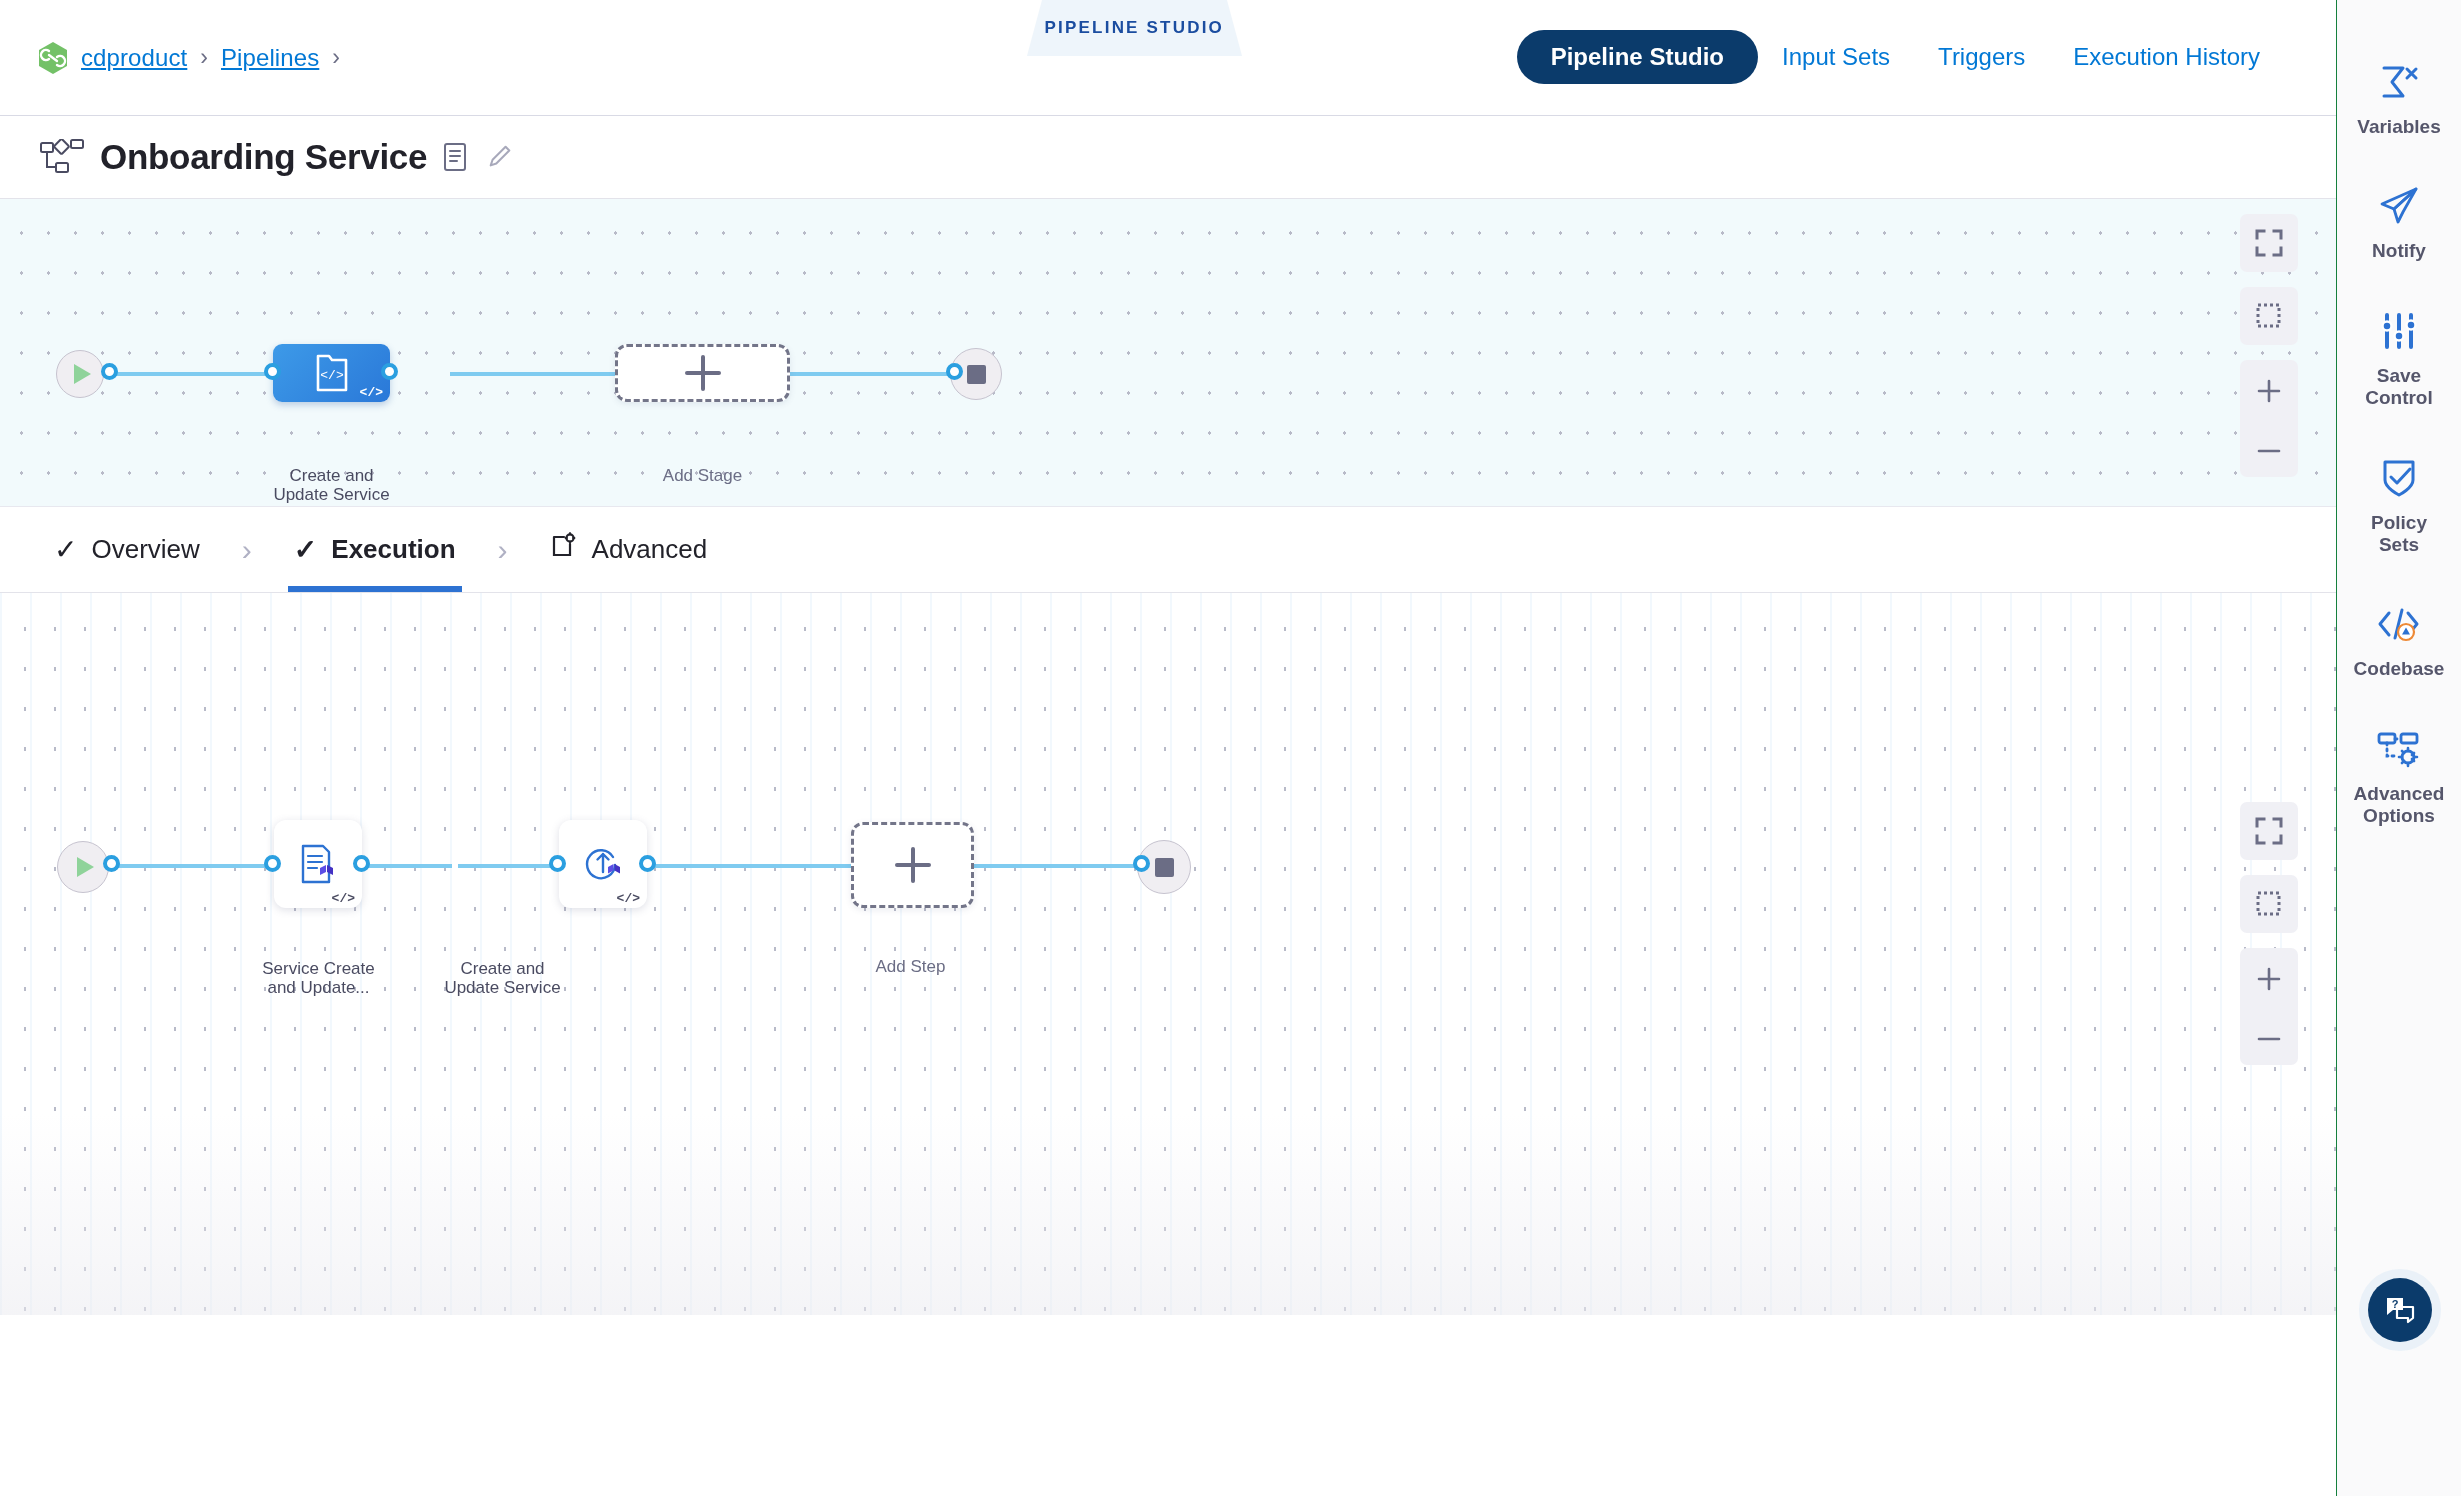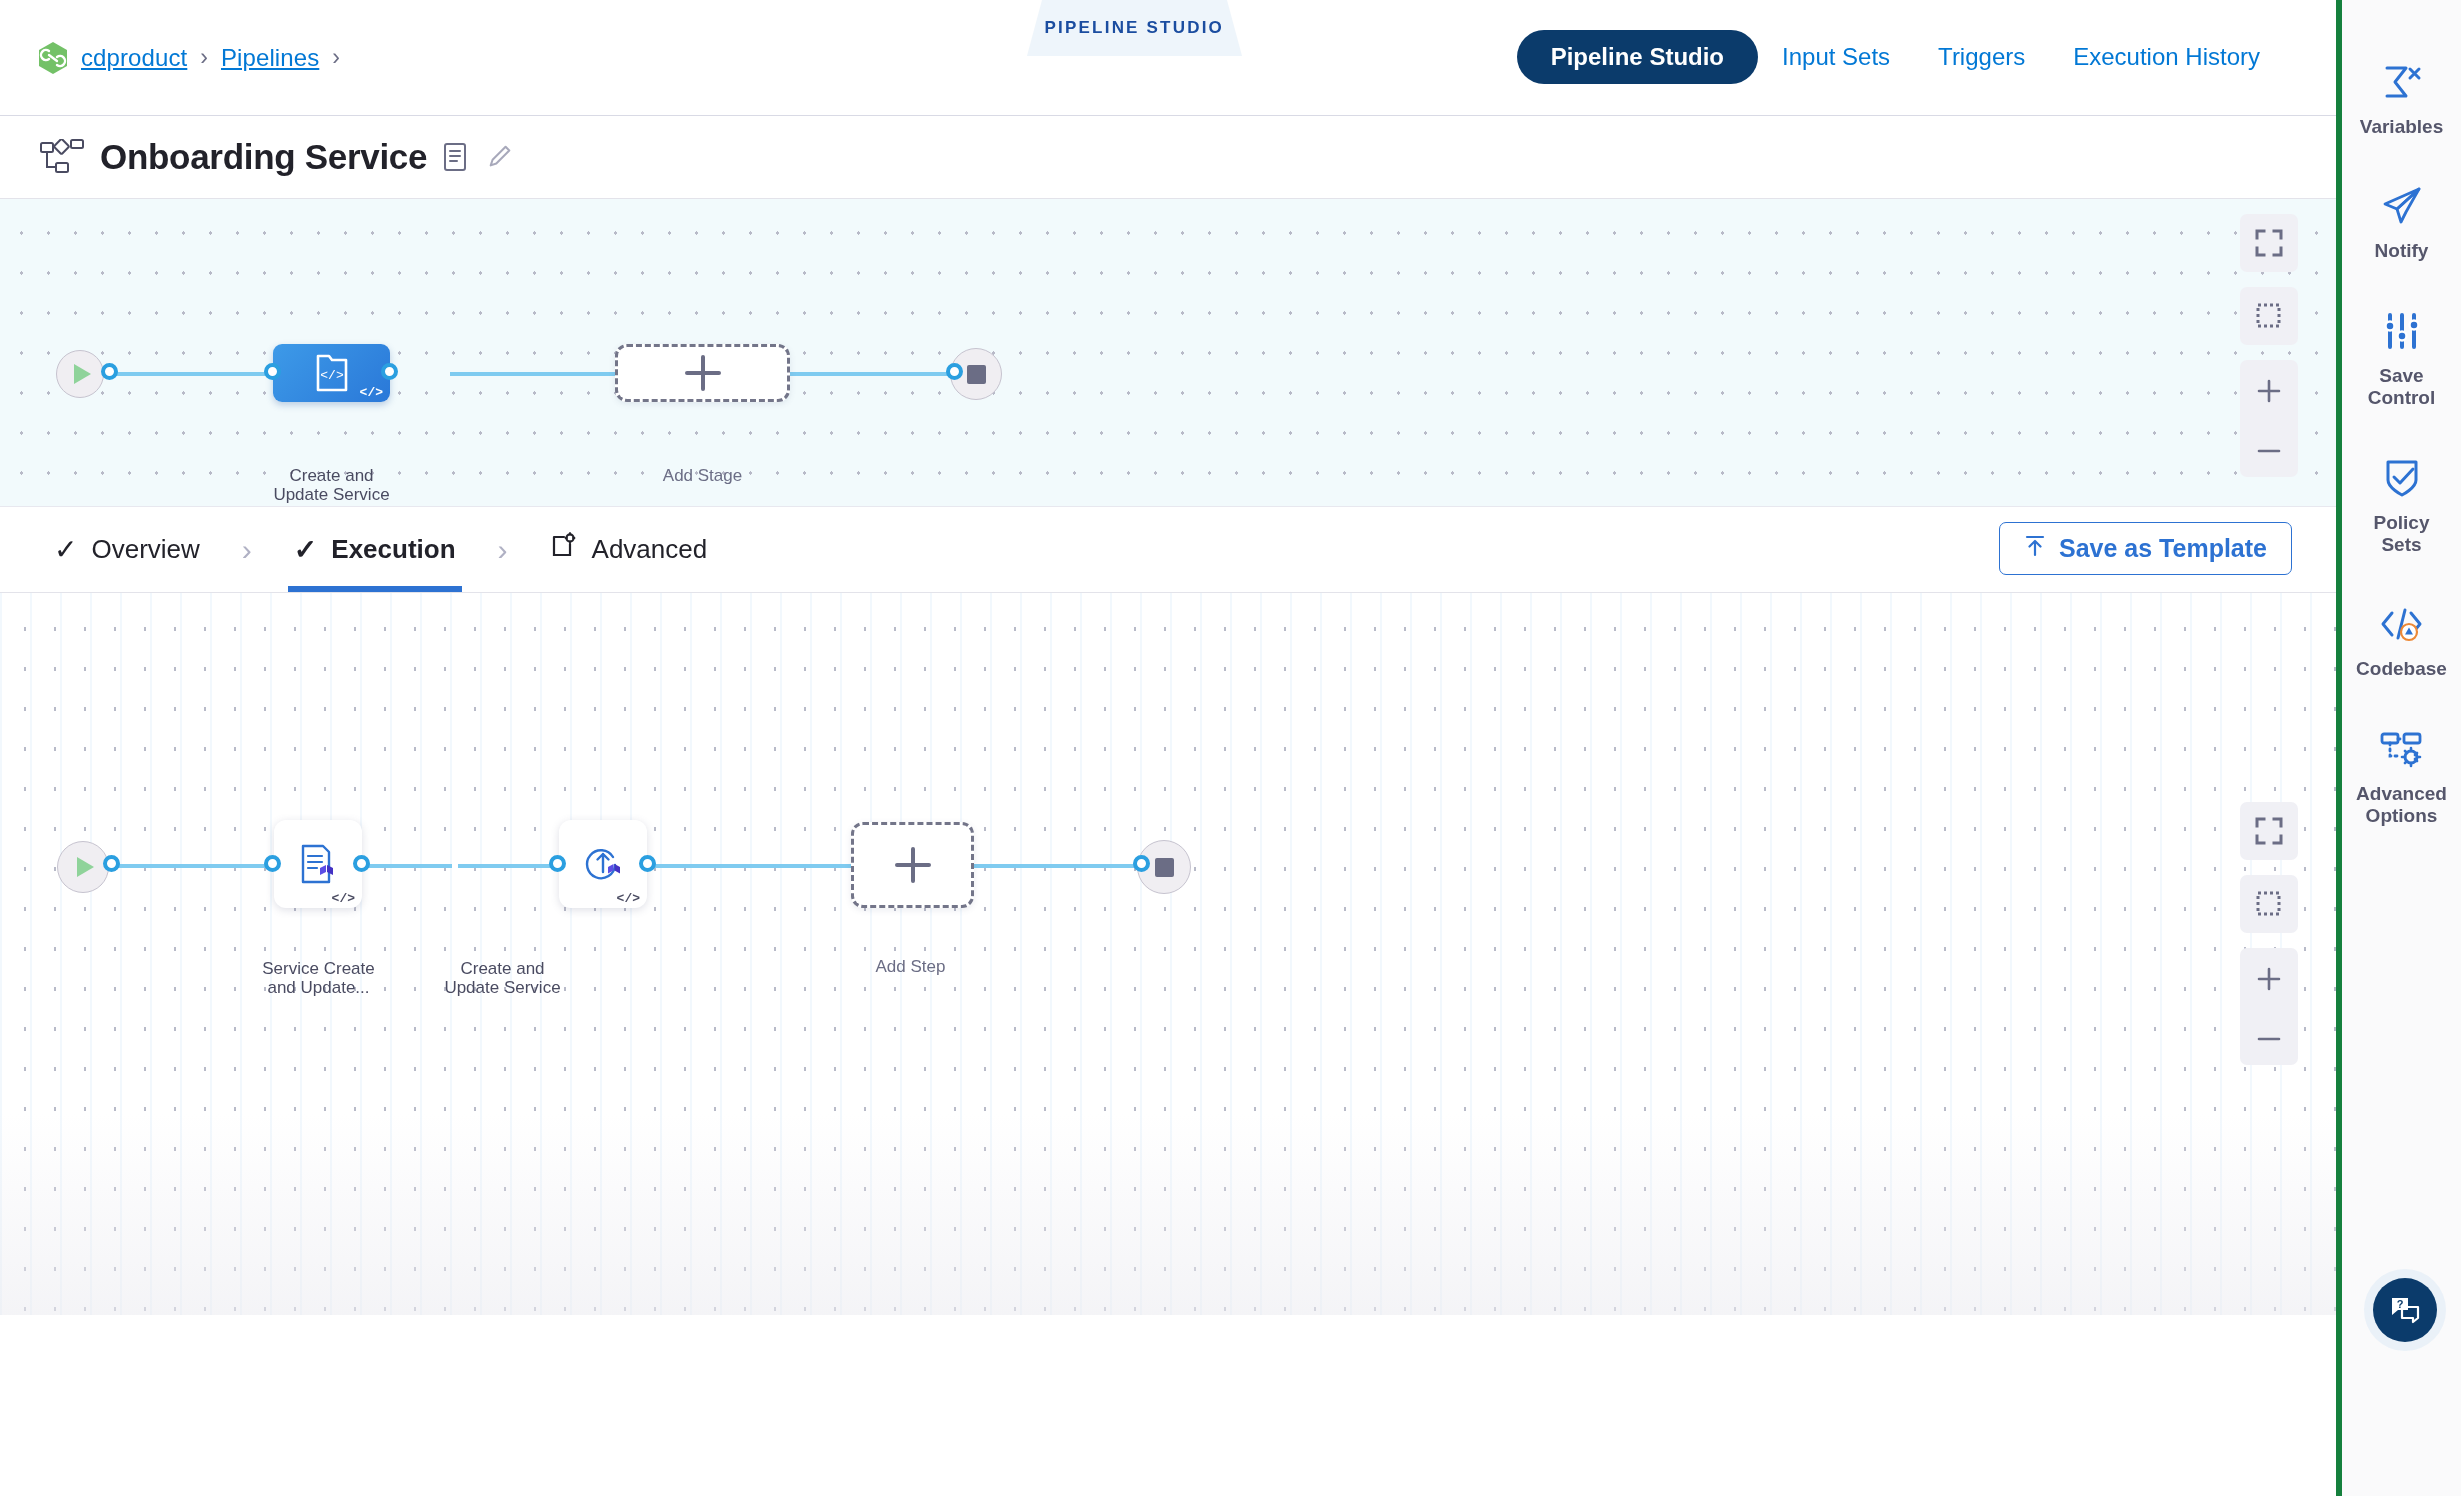--- a/index.html
+++ b/index.html
@@ -213,21 +213,21 @@
   .sat-btn {
     position:absolute; right: 44px; top: 15px;
     height: 53px; border:1px solid #2d72d2; border-radius:7px; background:#fff;
     color:#2d72d2; font-size:25px; font-weight:bold; display:flex; align-items:center;
     gap:13px; padding: 0 24px; font-family:inherit;
   }
 
   
   .rail {
     width: 125px; height:1496px; background:#fafafb;
-    border-left:6px solid #15803d;
+    border-left:1px solid #15803d;
     display:flex; flex-direction:column; align-items:center;
     padding-top: 28px; position:relative;
   }
   .rail-item {
     width: 100%; display:flex; flex-direction:column; align-items:center;
     margin-bottom: 44px; gap: 10px;
   }
   .rail-label {
     font-size:19px; font-weight:bold; color:#55566b; text-align:center; line-height:1.18;
   }
@@ -405,29 +405,20 @@
         <span>
           <svg width="28" height="28" viewBox="0 0 28 28">
             <path d="M4 5h10M4 5v18h16V12" fill="none" stroke="#22222a" stroke-width="2.2" stroke-linecap="round"></path>
             <circle cx="20" cy="6" r="3.6" fill="none" stroke="#22222a" stroke-width="2.2"></circle>
             <path d="M20 1v1.5M20 9.5V11M15.5 6H17M23 6h1.5" stroke="#22222a" stroke-width="1.8" stroke-linecap="round"></path>
           </svg>
         </span>
         <span>Advanced</span>
       </div>
 
-      <button class="sat-btn">
-        <span>
-          <svg width="22" height="24" viewBox="0 0 22 24">
-            <path d="M3 3h16" stroke="#2d72d2" stroke-width="2.2" stroke-linecap="round"></path>
-            <path d="M11 21V7M5.5 12.5L11 7l5.5 5.5" fill="none" stroke="#2d72d2" stroke-width="2.2" stroke-linecap="round" stroke-linejoin="round"></path>
-          </svg>
-        </span>
-        <span>Save as Template</span>
-      </button>
     </div>
 
     <div class="canvas-bottom">
       <div class="edge" style="left:78px; top:271px; width:191px;"></div>
       <div class="edge" style="left:277px; top:271px; width:175px;"></div>
       <div class="edge" style="left:458px; top:271px; width:398px;"></div>
       <div class="edge" style="left:970px; top:271px; width:174px;"></div>
 
       <div class="circ-node" style="position:absolute; left:57px; top:248px; width:52px; height:52px;">
         <div class="play-tri"></div>

